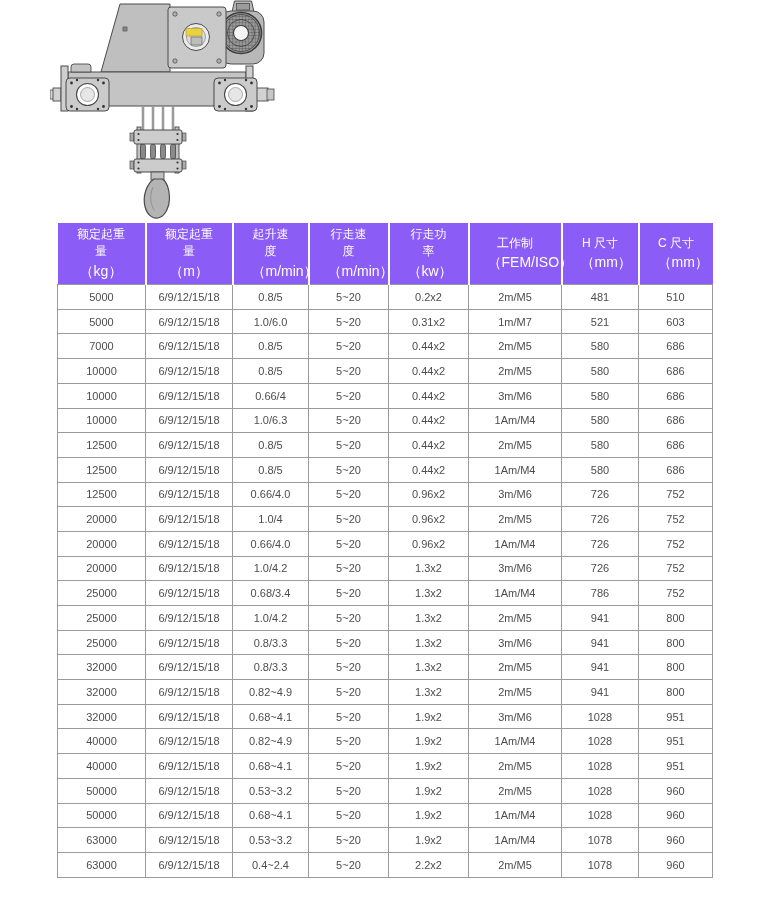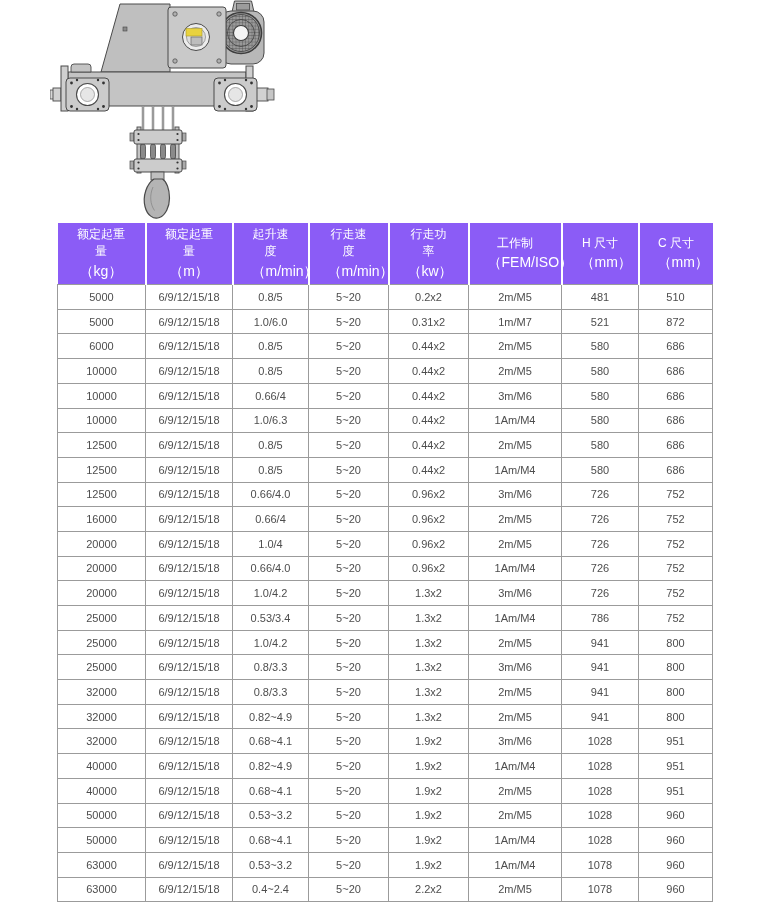--- a/index.html
+++ b/index.html
@@ -236,24 +236,24 @@
           <td>510</td>
         </tr>
         <tr>
           <td>5000</td>
           <td>6/9/12/15/18</td>
           <td>1.0/6.0</td>
           <td>5~20</td>
           <td>0.31x2</td>
           <td>1m/M7</td>
           <td>521</td>
-          <td>872</td>
-        </tr>
-        <tr>
-          <td>6000</td>
+          <td>603</td>
+        </tr>
+        <tr>
+          <td>7000</td>
           <td>6/9/12/15/18</td>
           <td>0.8/5</td>
           <td>5~20</td>
           <td>0.44x2</td>
           <td>2m/M5</td>
           <td>580</td>
           <td>686</td>
         </tr>
         <tr>
           <td>10000</td>
@@ -309,30 +309,20 @@
           <td>12500</td>
           <td>6/9/12/15/18</td>
           <td>0.66/4.0</td>
           <td>5~20</td>
           <td>0.96x2</td>
           <td>3m/M6</td>
           <td>726</td>
           <td>752</td>
         </tr>
         <tr>
-          <td>16000</td>
-          <td>6/9/12/15/18</td>
-          <td>0.66/4</td>
-          <td>5~20</td>
-          <td>0.96x2</td>
-          <td>2m/M5</td>
-          <td>726</td>
-          <td>752</td>
-        </tr>
-        <tr>
           <td>20000</td>
           <td>6/9/12/15/18</td>
           <td>1.0/4</td>
           <td>5~20</td>
           <td>0.96x2</td>
           <td>2m/M5</td>
           <td>726</td>
           <td>752</td>
         </tr>
         <tr>
@@ -351,21 +341,21 @@
           <td>1.0/4.2</td>
           <td>5~20</td>
           <td>1.3x2</td>
           <td>3m/M6</td>
           <td>726</td>
           <td>752</td>
         </tr>
         <tr>
           <td>25000</td>
           <td>6/9/12/15/18</td>
-          <td>0.53/3.4</td>
+          <td>0.68/3.4</td>
           <td>5~20</td>
           <td>1.3x2</td>
           <td>1Am/M4</td>
           <td>786</td>
           <td>752</td>
         </tr>
         <tr>
           <td>25000</td>
           <td>6/9/12/15/18</td>
           <td>1.0/4.2</td>

